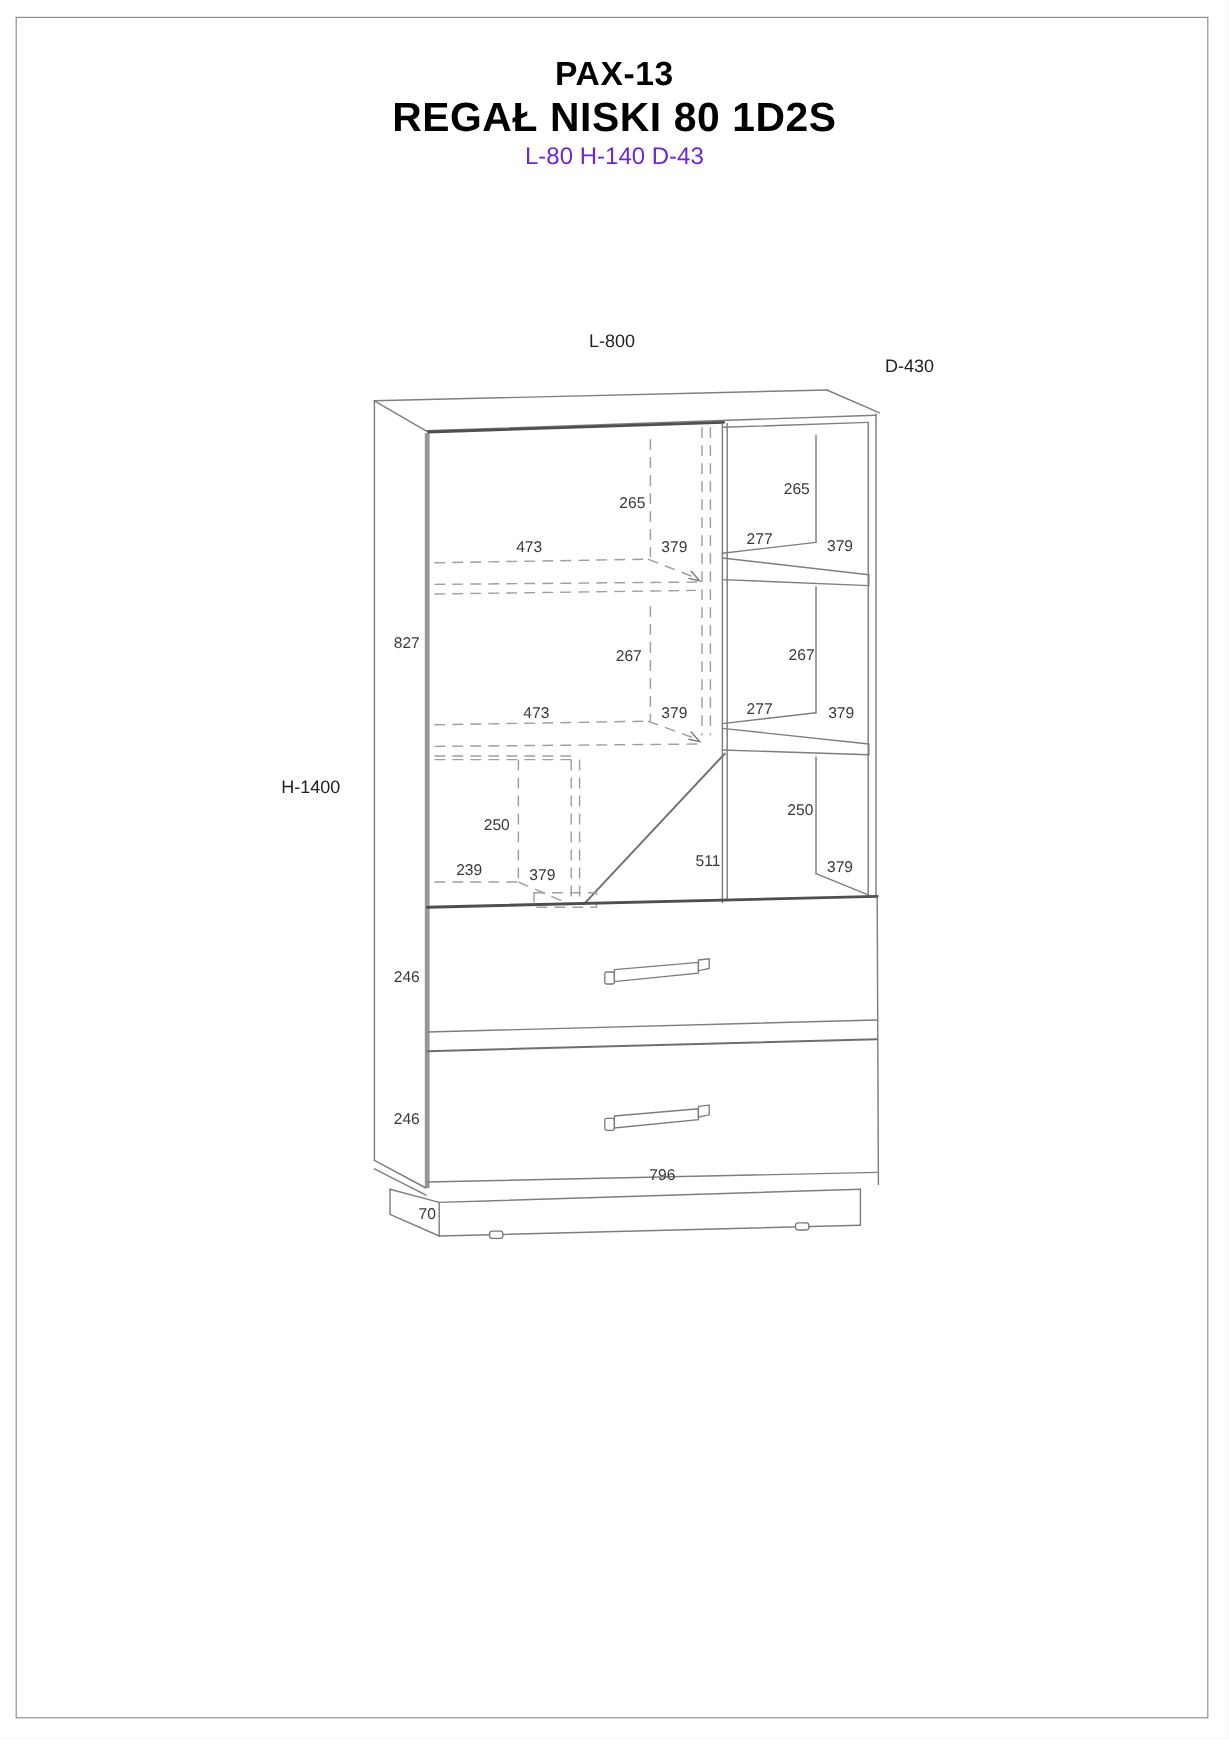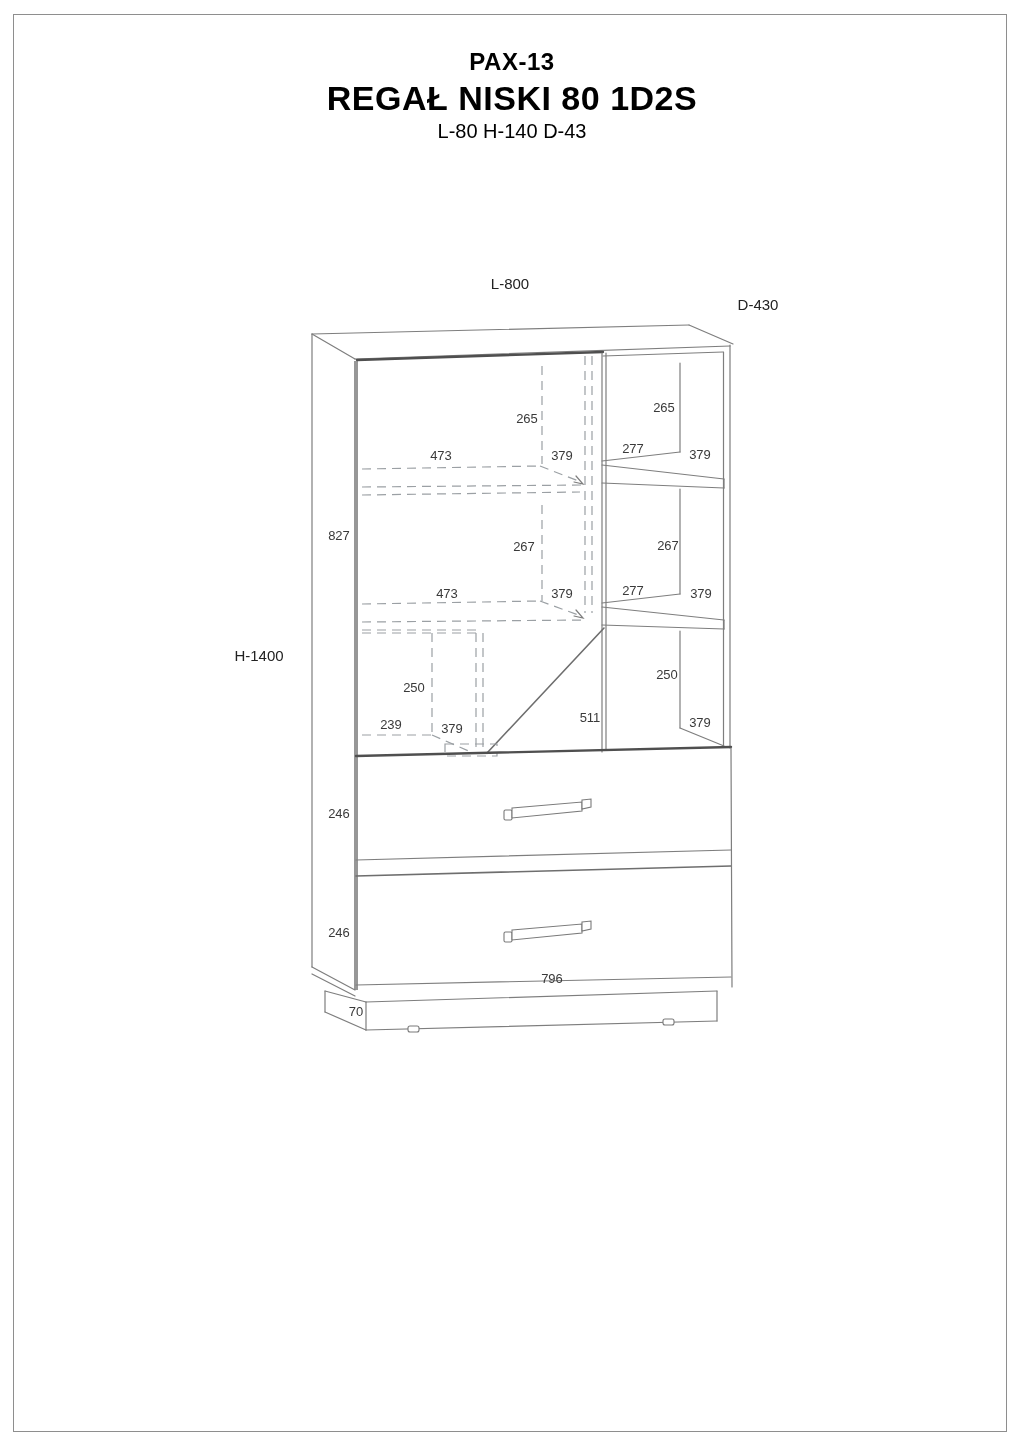--- a/index.html
+++ b/index.html
@@ -9,23 +9,23 @@
   html,body{margin:0;padding:0;background:#e8e8e8;}
   #page{
     position:relative; width:1024px; height:1449px; background:var(--background);
     font-family:"Liberation Sans", sans-serif; overflow:hidden; margin:0 auto;
   }
   #frame{
     position:absolute; left:13px; top:14px; width:994px; height:1418px;
     border:1.5px solid var(--page-border); box-sizing:border-box; pointer-events:none;
   }
   #titleblock{position:absolute; top:44px; left:0; width:100%; text-align:center; color:#000;}
-  .t1{font-size:24px; font-weight:bold; line-height:36px; letter-spacing:.5px;}
+  .t1{font-size:28px; font-weight:bold; line-height:36px; letter-spacing:.5px;}
   .t2{font-size:34px; font-weight:bold; line-height:36px; letter-spacing:.5px;}
-  .t3{font-size:20px; font-weight:normal; line-height:30px; color:#000000;}
+  .t3{font-size:20px; font-weight:normal; line-height:30px; color:#6d28d9;}
   svg{position:absolute; left:0; top:0;}
   .s  {stroke:var(--line); stroke-width:1.2; fill:none; stroke-linecap:round;}
   .sB {stroke:var(--line-dark); stroke-width:2.4; fill:none; stroke-linecap:round;}
   .sM {stroke:#6e6e6e; stroke-width:1.6; fill:none; stroke-linecap:round;}
   .sideEdge{stroke:#979797; stroke-width:4; fill:none;}
   .d  {stroke:var(--line-dashed); stroke-width:1.2; fill:none; stroke-dasharray:9 6; stroke-linecap:butt;}
   .hw {stroke:#7a7a7a; stroke-width:1.1; fill:#ffffff;}
   .dim{font-family:"Liberation Sans",sans-serif; font-size:13px; fill:var(--text); text-anchor:middle;}
   .dimBig{font-size:15px; fill:#222;}
 </style>

